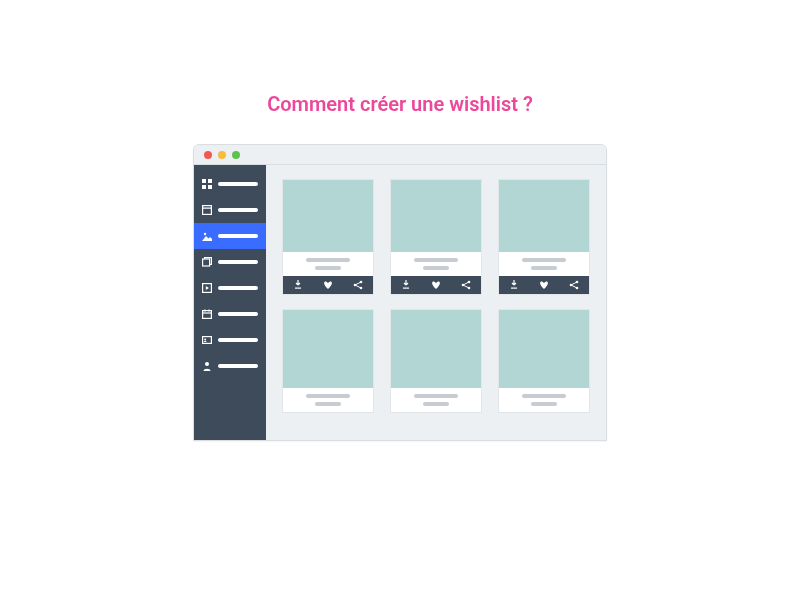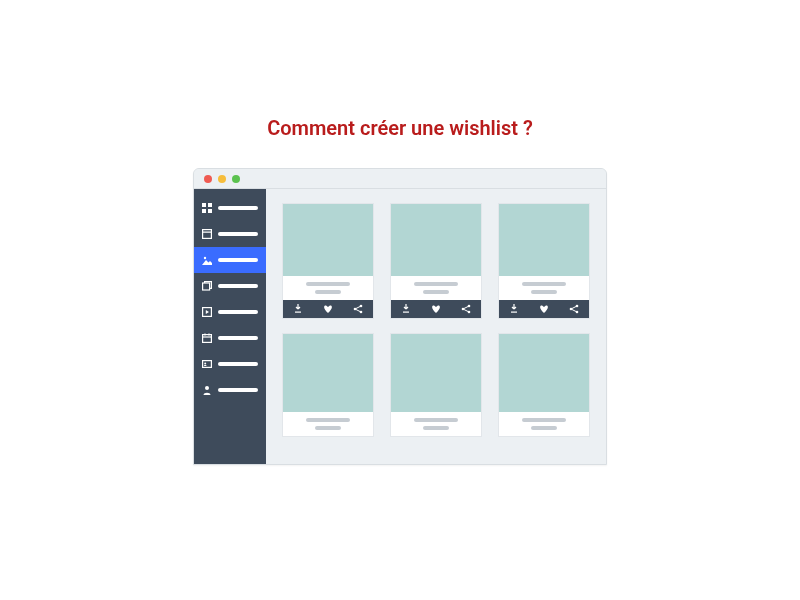--- a/index.html
+++ b/index.html
@@ -6,24 +6,24 @@
   body {
     width: 800px;
     height: 600px;
     background: #ffffff;
     font-family: -apple-system, "Segoe UI", Roboto, sans-serif;
     display: flex;
     flex-direction: column;
     align-items: center;
   }
   .heading {
-    margin-top: 116px;
+    margin-top: 92px;
     font-size: 20px;
     font-weight: 600;
-    color: #b91c1c;
+    color: #ec4899;
   }
   .window {
     margin-top: 28px;
     width: 414px;
     border: 1px solid #d9dee2;
     border-radius: 6px 6px 0 0;
     background: #ecf0f3;
     overflow: hidden;
     box-shadow: 0 1px 2px rgba(0,0,0,.05);
   }

